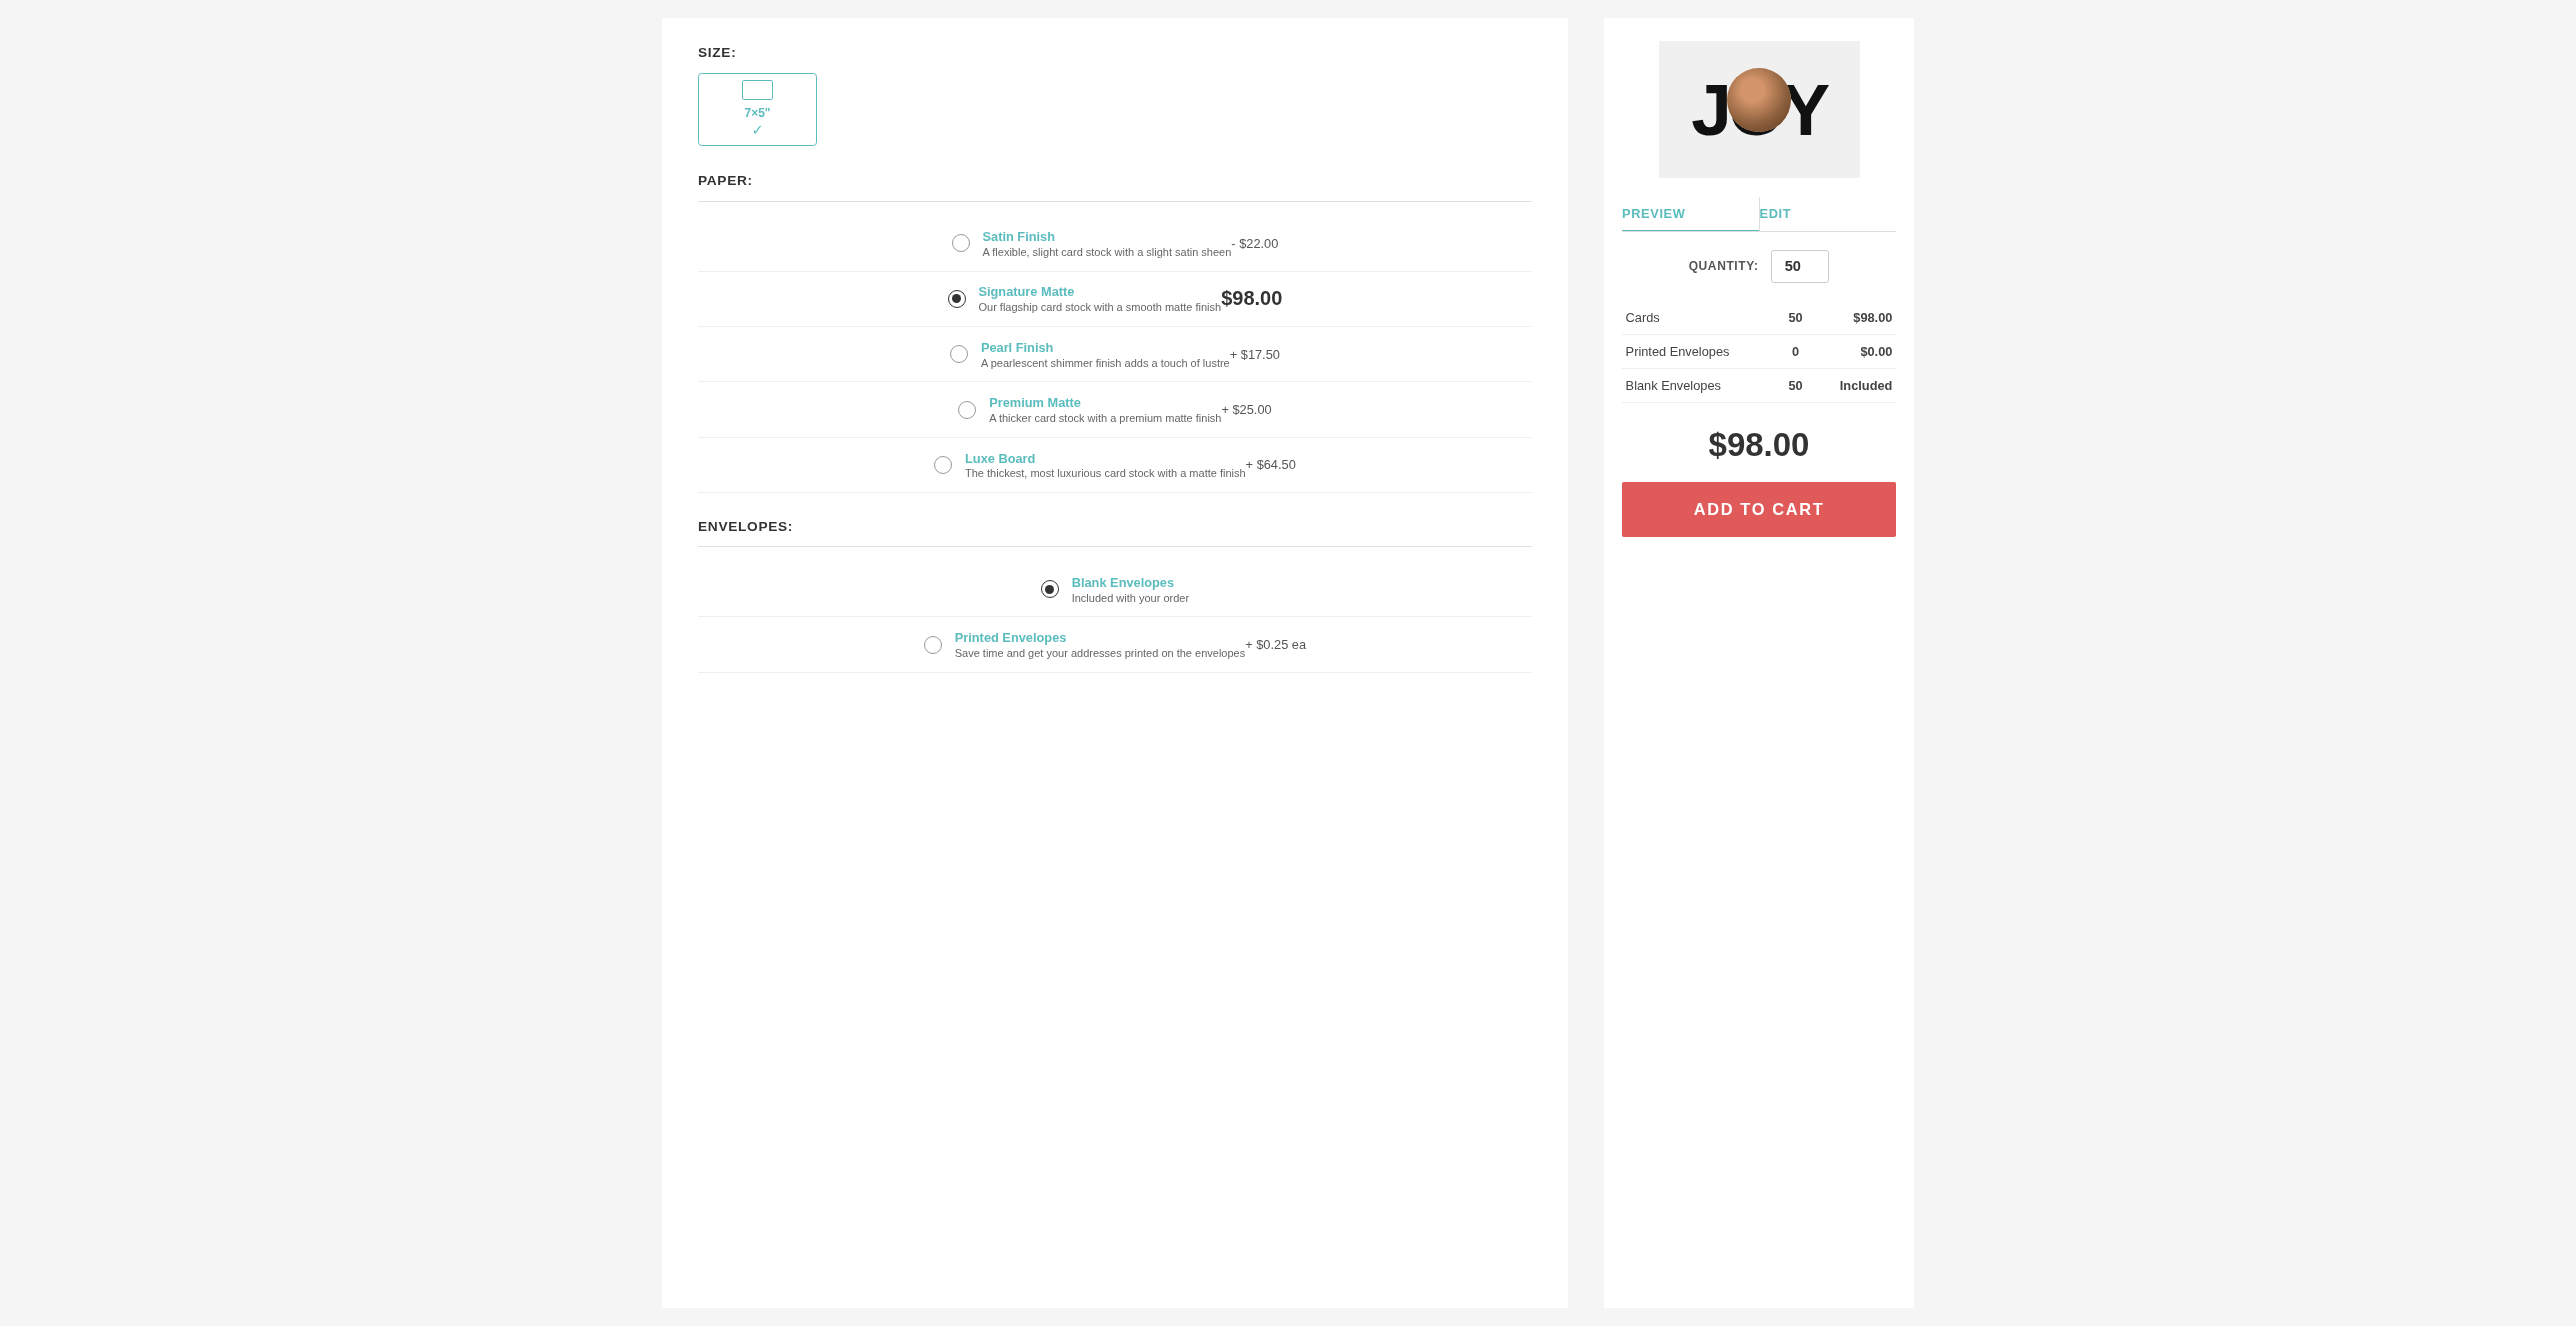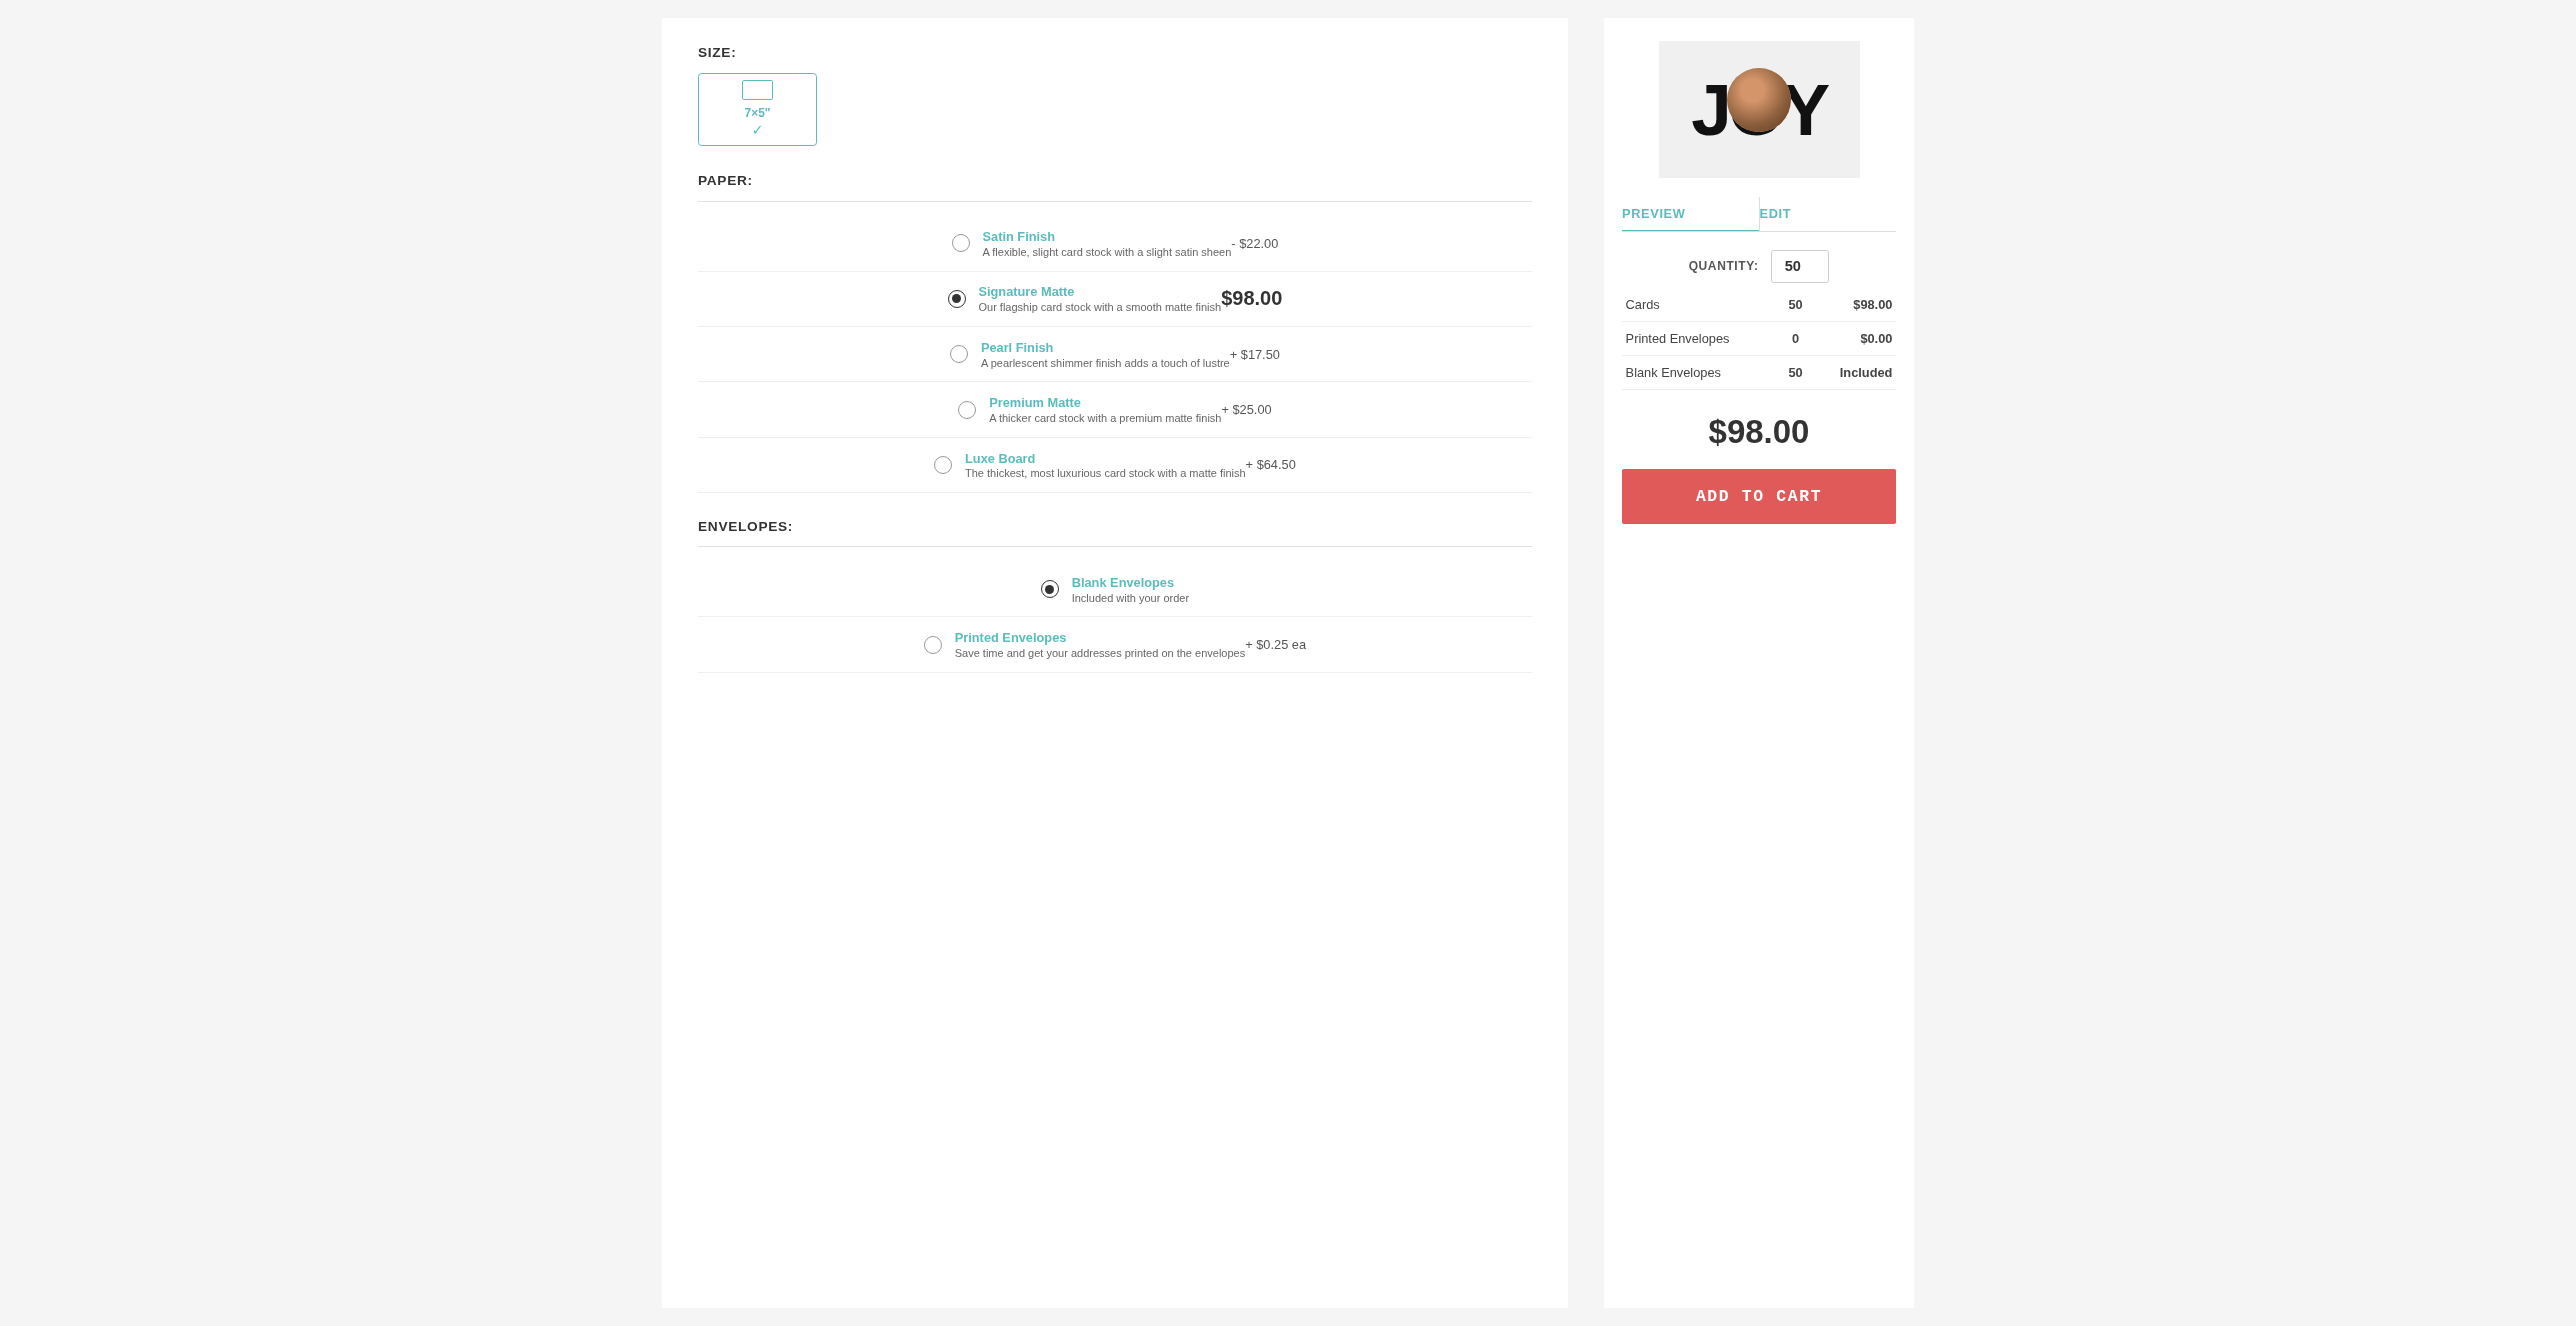--- a/index.html
+++ b/index.html
@@ -217,21 +217,21 @@
     }
     .tab-separator {
       width: 0.9px;
       background: #ddd;
     }
 
     .quantity-row {
       display: flex;
       align-items: center;
       gap: 12.8px;
-      margin-bottom: 5px;
+      margin-bottom: 18px;
       align-self: stretch;
       justify-content: center;
     }
     .quantity-label {
       font-size: 12px;
       font-weight: 700;
       color: #555;
       letter-spacing: 0.05em;
     }
     .quantity-input {
@@ -283,21 +283,20 @@
       width: 100%;
       padding: 18px 0;
       background: #e05a5a;
       color: #fff;
       font-size: 16.4px;
       font-weight: 700;
       letter-spacing: 0.1em;
       border: none;
       cursor: pointer;
       border-radius: 1.8px;
-      font-family: Liberation Mono, monospace;
     }
   </style>
 </head>
 <body>
 
 <div class="main-container">
 
   <div class="left-panel">
 
     <div class="section-label">SIZE:</div>

